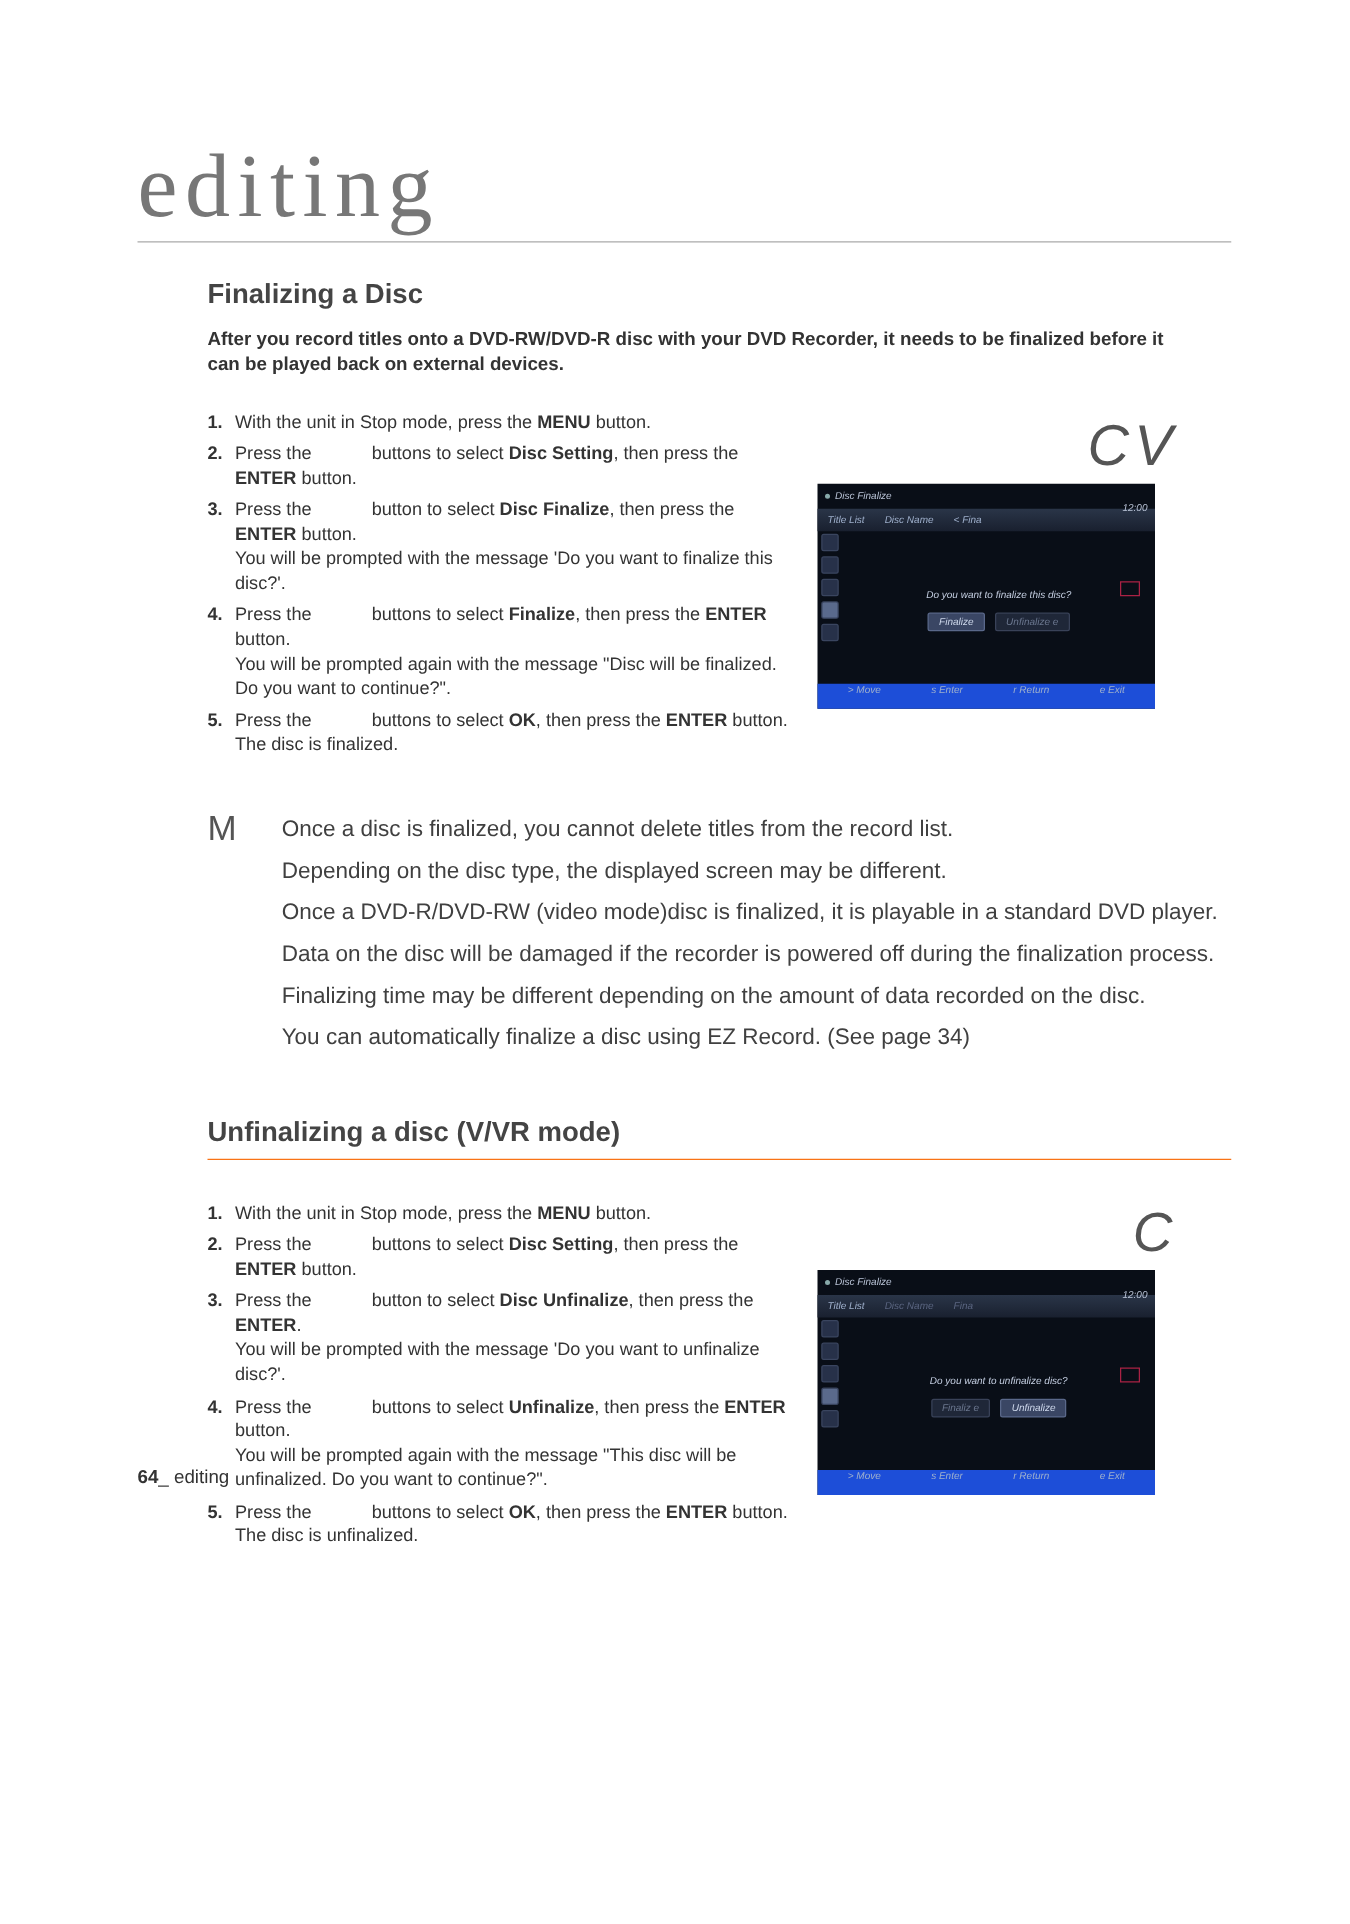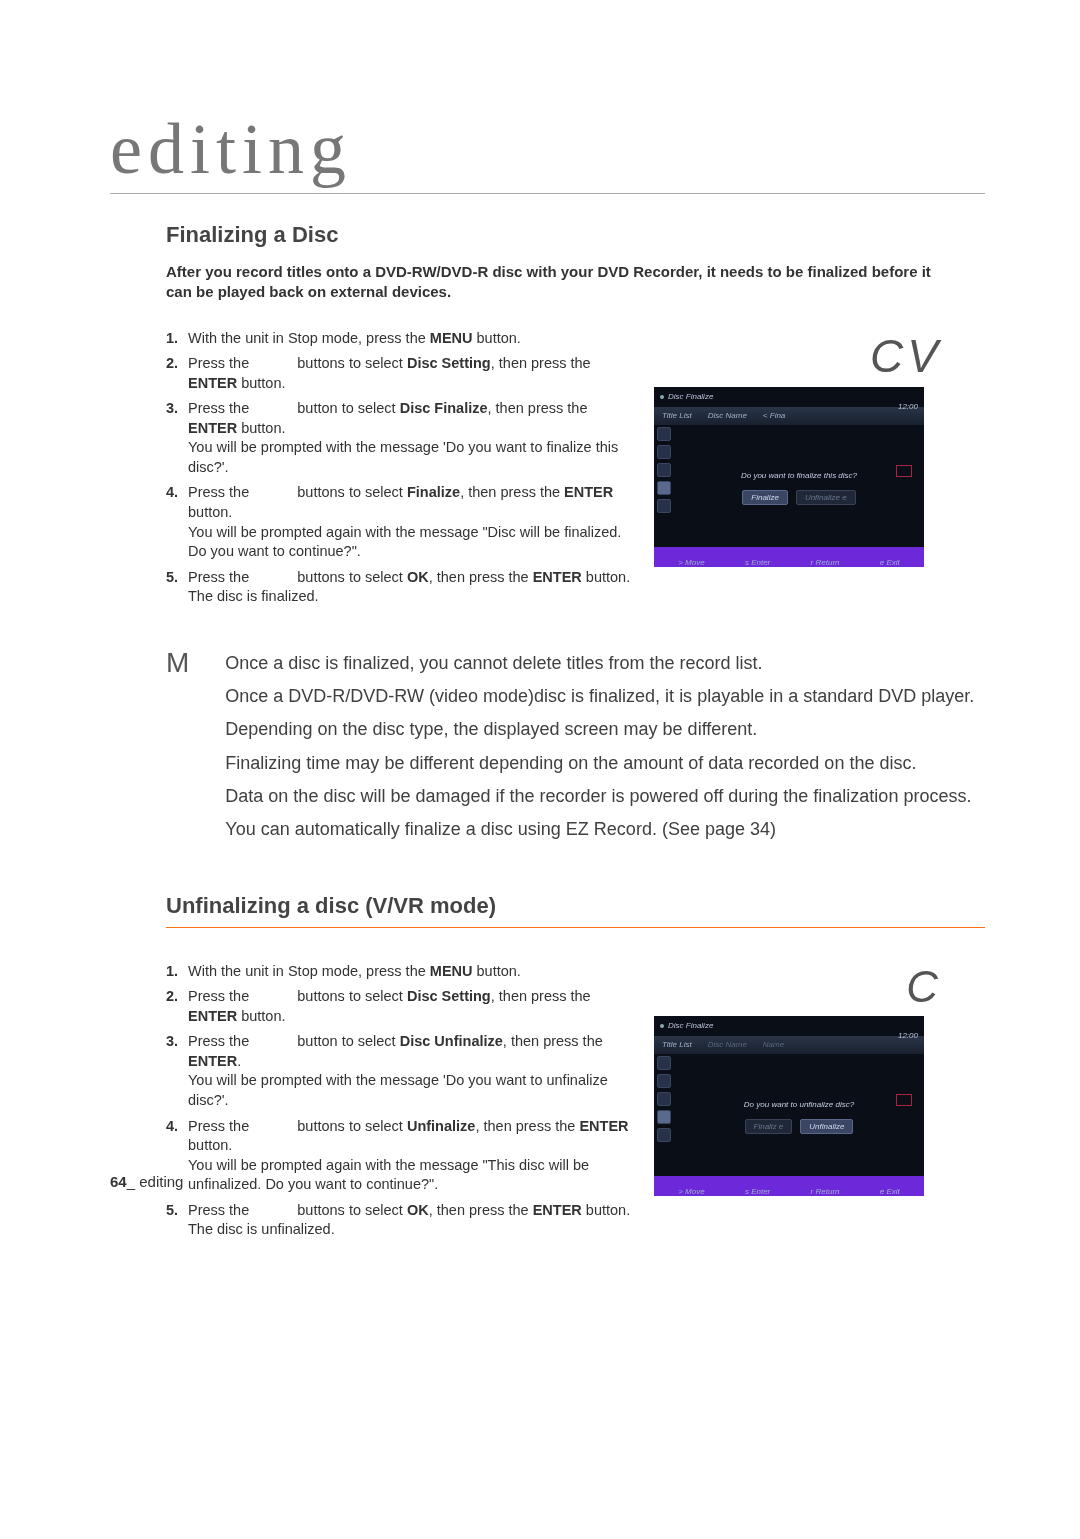--- a/index.html
+++ b/index.html
@@ -26,21 +26,21 @@
   .osd-toolbar span { padding: 0 8px; }
   .osd-sidebar { position: absolute; left: 0; top: 38px; width: 20px; display: flex; flex-direction: column; gap: 4px; padding-top: 2px; align-items: center; }
   .sb-ico { width: 14px; height: 14px; background: #273149; border: 1px solid #3a455f; border-radius: 2px; }
   .sb-ico.hi { background: #5a6a8c; }
   .osd-center { position: absolute; left: 20px; right: 0; top: 42px; bottom: 20px; display: flex; flex-direction: column; align-items: center; justify-content: center; gap: 10px; }
   .osd-q { font-size: 8px; color: #c3cde0; }
   .osd-btns { display: flex; gap: 8px; }
   .osd-btn { padding: 2px 8px; border: 1px solid #5a688a; background: #1f2738; color: #cdd7ea; font-size: 8px; border-radius: 2px; }
   .osd-btn.active { background: #3a4664; }
   .osd-btn.dim { color: #6a768e; border-color: #394258; }
-  .osd-foot { position: absolute; left: 0; right: 0; bottom: 0; height: 20px; display: flex; align-items: flex-end; justify-content: space-around; font-size: 8px; color: #9fb0cc; background: #6d28d9; padding: 0 4px; }
+  .osd-foot { position: absolute; left: 0; right: 0; bottom: 0; height: 20px; display: flex; align-items: flex-start; justify-content: space-around; font-size: 8px; color: #9fb0cc; background: #1d4ed8; padding: 0 4px; }
   .osd-foot span { white-space: nowrap; }
   .osd-rect { position: absolute; right: 12px; top: 78px; width: 16px; height: 12px; border: 1px solid #a24; }
   .notes { margin: 34px 0 0 56px; display: flex; gap: 36px; }
   .note-m { font-size: 28px; font-family: Arial, sans-serif; color: #555; line-height: 1; padding-top: 2px; }
   .note-lines { font-size: 18px; line-height: 1.85; color: #404040; }
   .sect2 { margin-top: 46px; }
   .sect2 .sect-title { border-bottom: 1px solid #f97316; padding-bottom: 8px; margin-bottom: 34px; margin-right: 0; }
   .foot { position: absolute; left: 110px; bottom: 56px; font-size: 15px; color: #333; }
   .foot .pn { font-weight: bold; }
   .gap { display: inline-block; width: 40px; }
@@ -115,24 +115,24 @@
           </div>
         </div>
       </div>
     </div>
   </div>
 
   <div class="notes">
     <div class="note-m">M</div>
     <div class="note-lines" id="notelines">
         <div>Once a disc is ﬁnalized, you cannot delete titles from the record list.</div>
+        <div>Depending on the disc type, the displayed screen may be different.</div>
         <div>Once a DVD-R/DVD-RW (video mode)disc is ﬁnalized, it is playable in a standard DVD player.</div>
-        <div>Depending on the disc type, the displayed screen may be different.</div>
+        <div>Data on the disc will be damaged if the recorder is powered off during the ﬁnalization process.</div>
         <div>Finalizing time may be different depending on the amount of data recorded on the disc.</div>
-        <div>Data on the disc will be damaged if the recorder is powered off during the ﬁnalization process.</div>
         <div>You can automatically ﬁnalize a disc using EZ Record. (See page 34)</div>
       </div>
   </div>
 
   <div class="sect2">
     <div class="sect-title">Unfinalizing a disc (V/VR mode)</div>
 
     <div class="block">
       <div class="cols">
         <ol class="steps" id="steps2">
@@ -161,21 +161,21 @@
           <div class="cv small">C</div>
           <div class="osd">
             <div class="osd-top">
               <span class="dot"></span>
               <span>Disc Finalize</span>
               <span class="osd-time">12:00</span>
             </div>
             <div class="osd-toolbar">
               <span>Title List</span>
               <span style="color:#5a6580">Disc Name</span>
-              <span style="color:#5a6580">Name</span>
+              <span style="color:#5a6580">Fina</span>
             </div>
             <div class="osd-sidebar">
               <div class="sb-ico"></div>
               <div class="sb-ico"></div>
               <div class="sb-ico"></div>
               <div class="sb-ico hi"></div>
               <div class="sb-ico"></div>
             </div>
             <div class="osd-center">
               <div class="osd-q">Do you want to unfinalize disc?</div>

